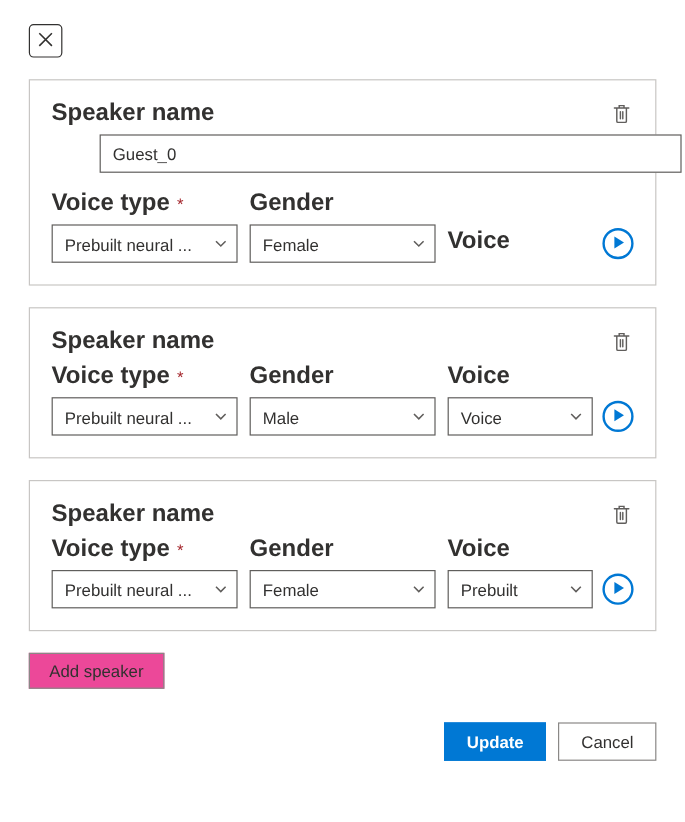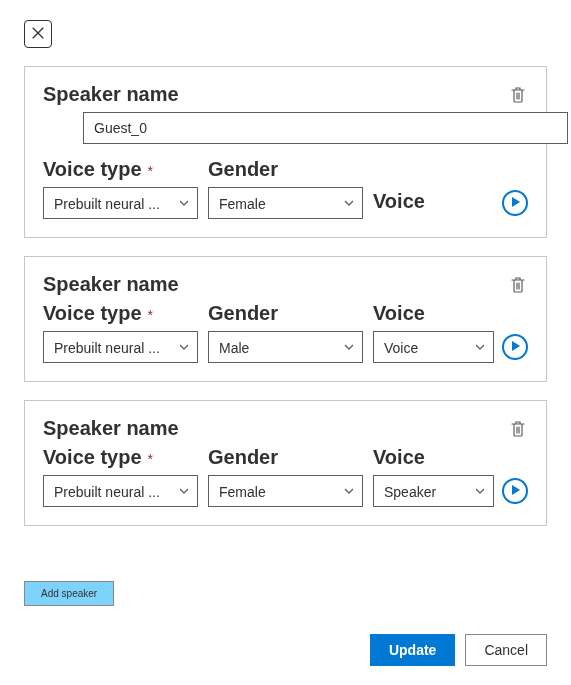--- a/index.html
+++ b/index.html
@@ -125,27 +125,26 @@
     align-items: center;
     justify-content: center;
     cursor: pointer;
     padding: 0;
     flex-shrink: 0;
     margin-bottom: 3px;
   }
   .play-btn svg { width: 10px; height: 12px; margin-left: 2px; }
   .add-btn {
     border: 1px solid #8a8886;
-    background: #7dd3fc;
-    color: #323130;
-    font-size: 10px;
+    background: #ec4899;
+    color: #323130;
+    font-size: 14px;
     font-family: inherit;
     padding: 6px 16px;
     cursor: pointer;
-    margin-top: 37px;
   }
   .footer {
     display: flex;
     justify-content: flex-end;
     gap: 10px;
     margin-top: 28px;
   }
   .btn {
     font-size: 14px;
     font-family: inherit;
@@ -320,21 +319,21 @@
             <svg viewBox="0 0 12 12">
               <path d="M2 4l4 4 4-4" stroke="#605e5c" stroke-width="1.3" fill="none"></path>
             </svg>
           </span>
       </div>
     </div>
     <div class="voice-col">
       <div class="col-inner">
         <div class="lbl-row"><span class="field-label">Voice</span></div>
         <div class="select-wrap">
-          <button class="select-btn">Speaker</button>
+          <button class="select-btn">Prebuilt</button>
           <span class="chevron">
               <svg viewBox="0 0 12 12">
                 <path d="M2 4l4 4 4-4" stroke="#605e5c" stroke-width="1.3" fill="none"></path>
               </svg>
             </span>
         </div>
       </div>
       <button class="play-btn">
         <span><svg viewBox="0 0 10 12">
               <path d="M1 1l8 5-8 5z" fill="#0078d4"></path>

